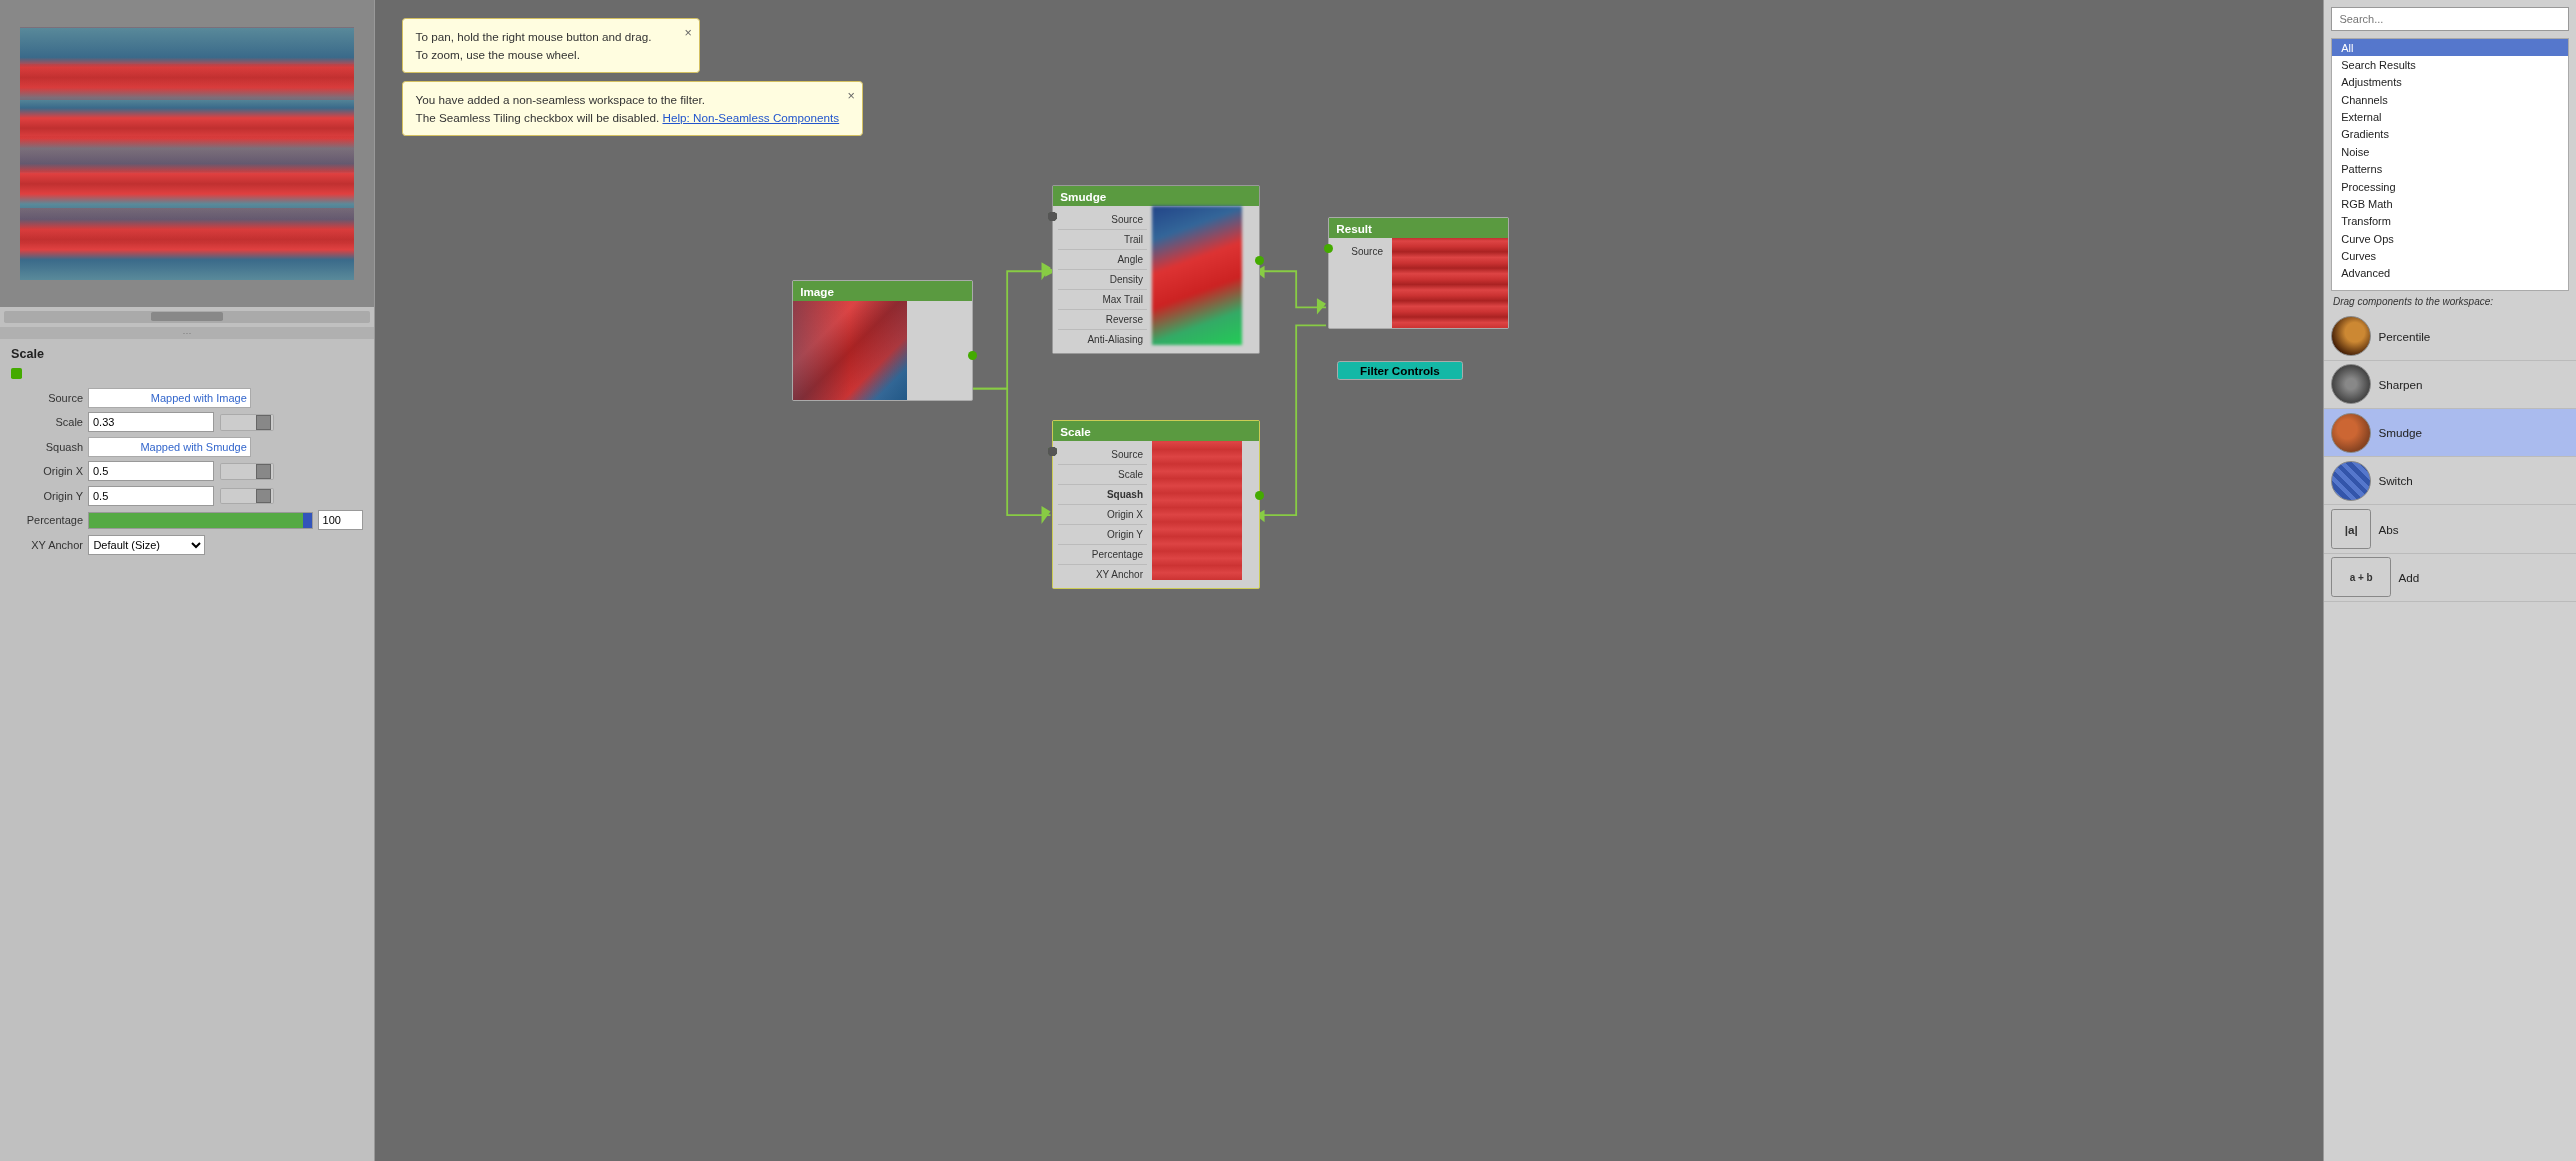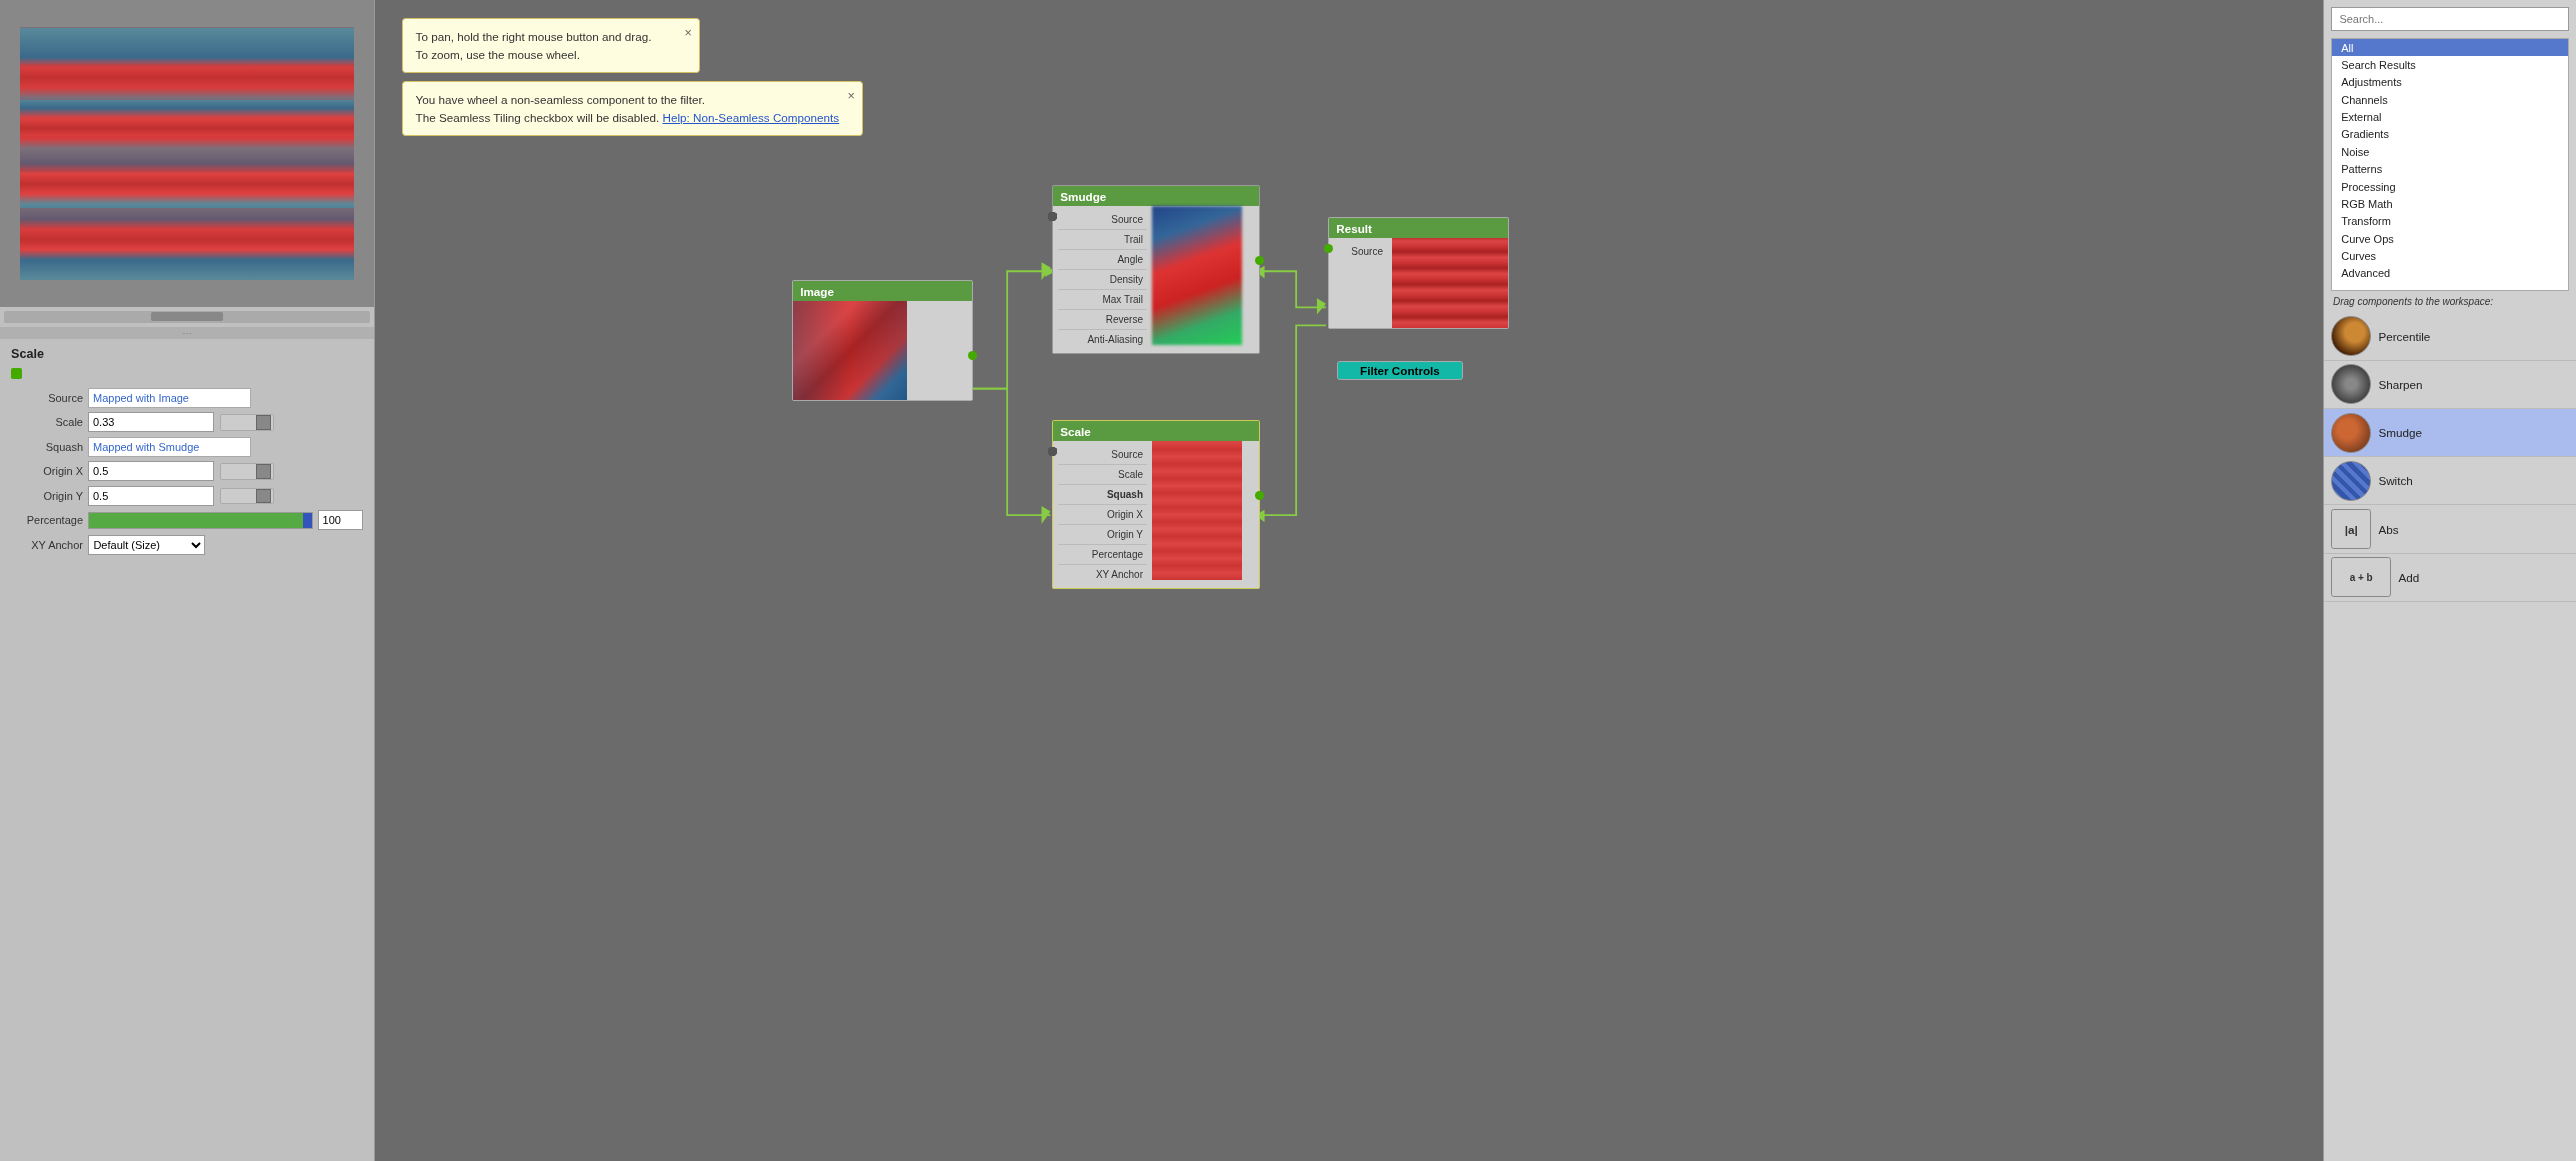--- a/index.html
+++ b/index.html
@@ -87,21 +87,21 @@
     .form-input {
       width: 126px;
       height: 20px;
       border: 0.9px solid #999;
       background: white;
       padding: 1.8px 3.6px;
       font-size: 11px;
     }
     .form-input-blue {
       color: #3366cc;
-      text-align: left;
+      text-align: right;
     }
     .slider-control {
       width: 54px;
       height: 16.3px;
       background: #ccc;
       border: 0.9px solid #aaa;
       border-radius: 1.8px;
       position: relative;
     }
     .slider-thumb {
@@ -444,21 +444,21 @@
 <div class="workspace">
 
   <div class="tooltip-box" style="top: 18px; left: 27px; width: 298px;">
     <div class="tooltip-close">×</div>
     <div>To pan, hold the right mouse button and drag.</div>
     <div>To zoom, use the mouse wheel.</div>
   </div>
 
   <div class="tooltip-box" style="top: 81px; left: 27px; width: 461px;">
     <div class="tooltip-close">×</div>
-    <div>You have wheel a non-seamless component to the filter.</div>
+    <div>You have added a non-seamless workspace to the filter.</div>
     <div>
       <span>The Seamless Tiling checkbox will be disabled.</span>
       <span class="tooltip-link">Help: Non-Seamless Components</span>
     </div>
   </div>
 
   <svg class="connections" viewBox="0 0 2157 1286" width="1948" height="1162">
 
     <polyline points="622,430 700,430 700,300 748,300" fill="none" stroke="#88cc44" stroke-width="2" marker-end="url(#arrow)"></polyline>
 

